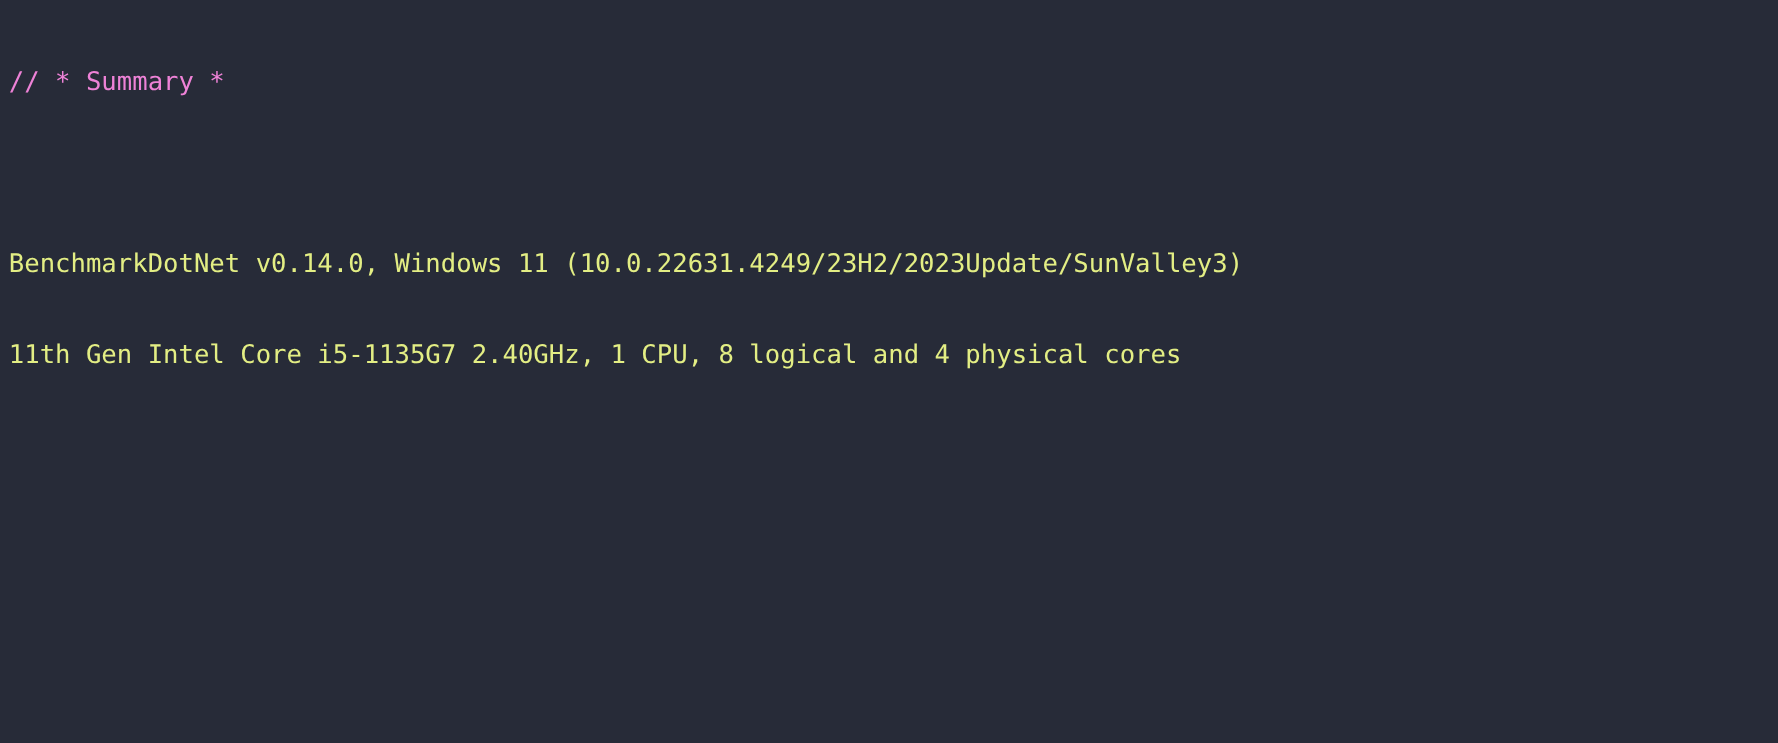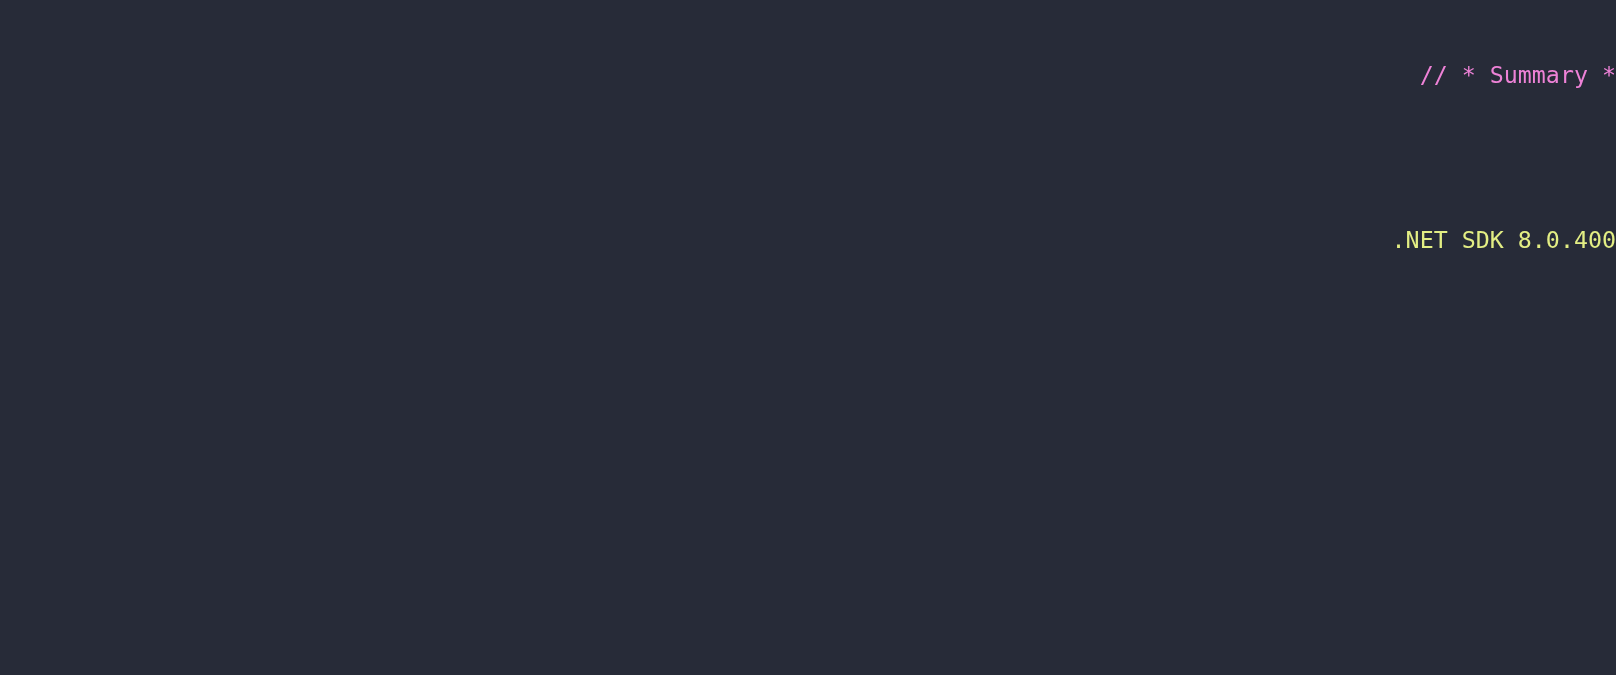--- a/index.html
+++ b/index.html
@@ -18,27 +18,28 @@
   .terminal {
     box-sizing: border-box;
     width: 1616px;
     height: 675px;
     padding: 6px 0 0 8px;
     font-family: "DejaVu Sans Mono", "Liberation Mono", monospace;
     font-size: 23.3px;
     line-height: 27.5px;
     white-space: pre;
   }
-  .line { min-height: 27.5px; text-align: right; }
+  .line { min-height: 27.5px; }
   .summary { color: var(--summary); }
   .info { color: var(--info); }
 </style>
 </head>
 <body>
 
 <div class="terminal">
   <div class="line summary">// * Summary *</div>
   <div class="line"></div>
-  <div class="line info">.NET SDK 8.0.400</div>
+  <div class="line info">BenchmarkDotNet v0.14.0, Windows 11 (10.0.22631.4249/23H2/2023Update/SunValley3)</div>
+  <div class="line info">11th Gen Intel Core i5-1135G7 2.40GHz, 1 CPU, 8 logical and 4 physical cores</div>
   <div class="line"></div>
   
   
 </div>
 
 </body></html>

